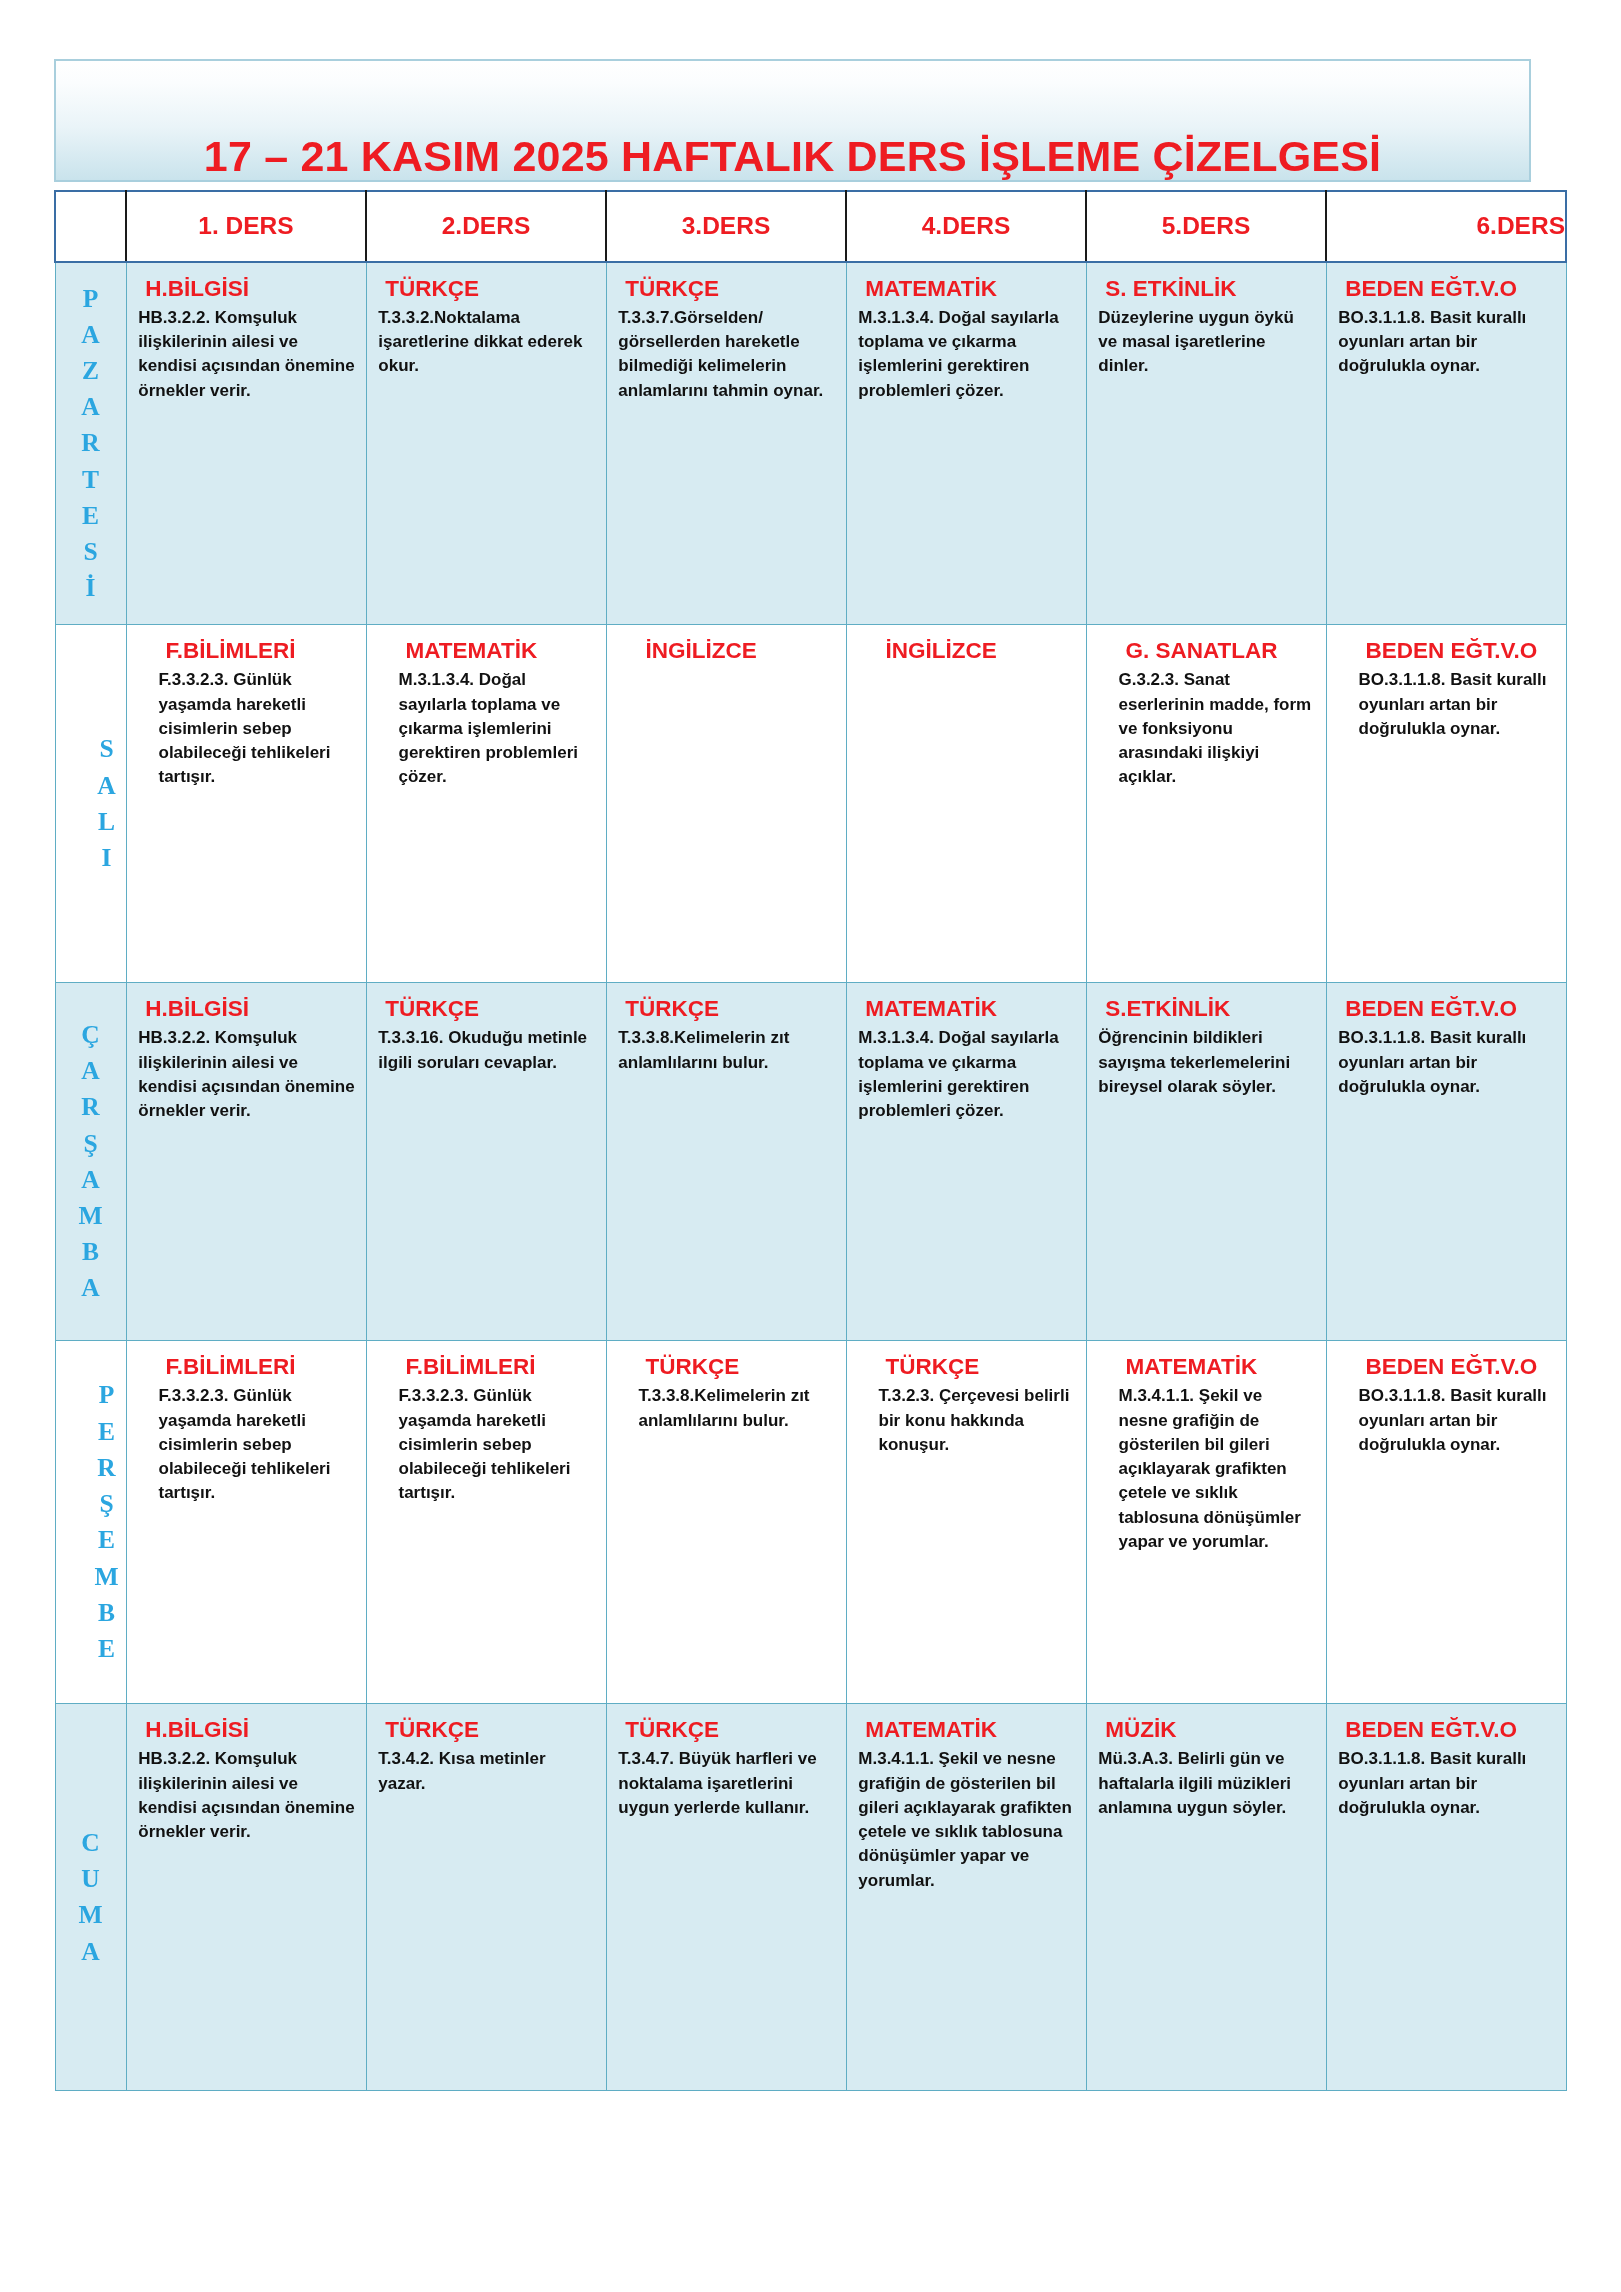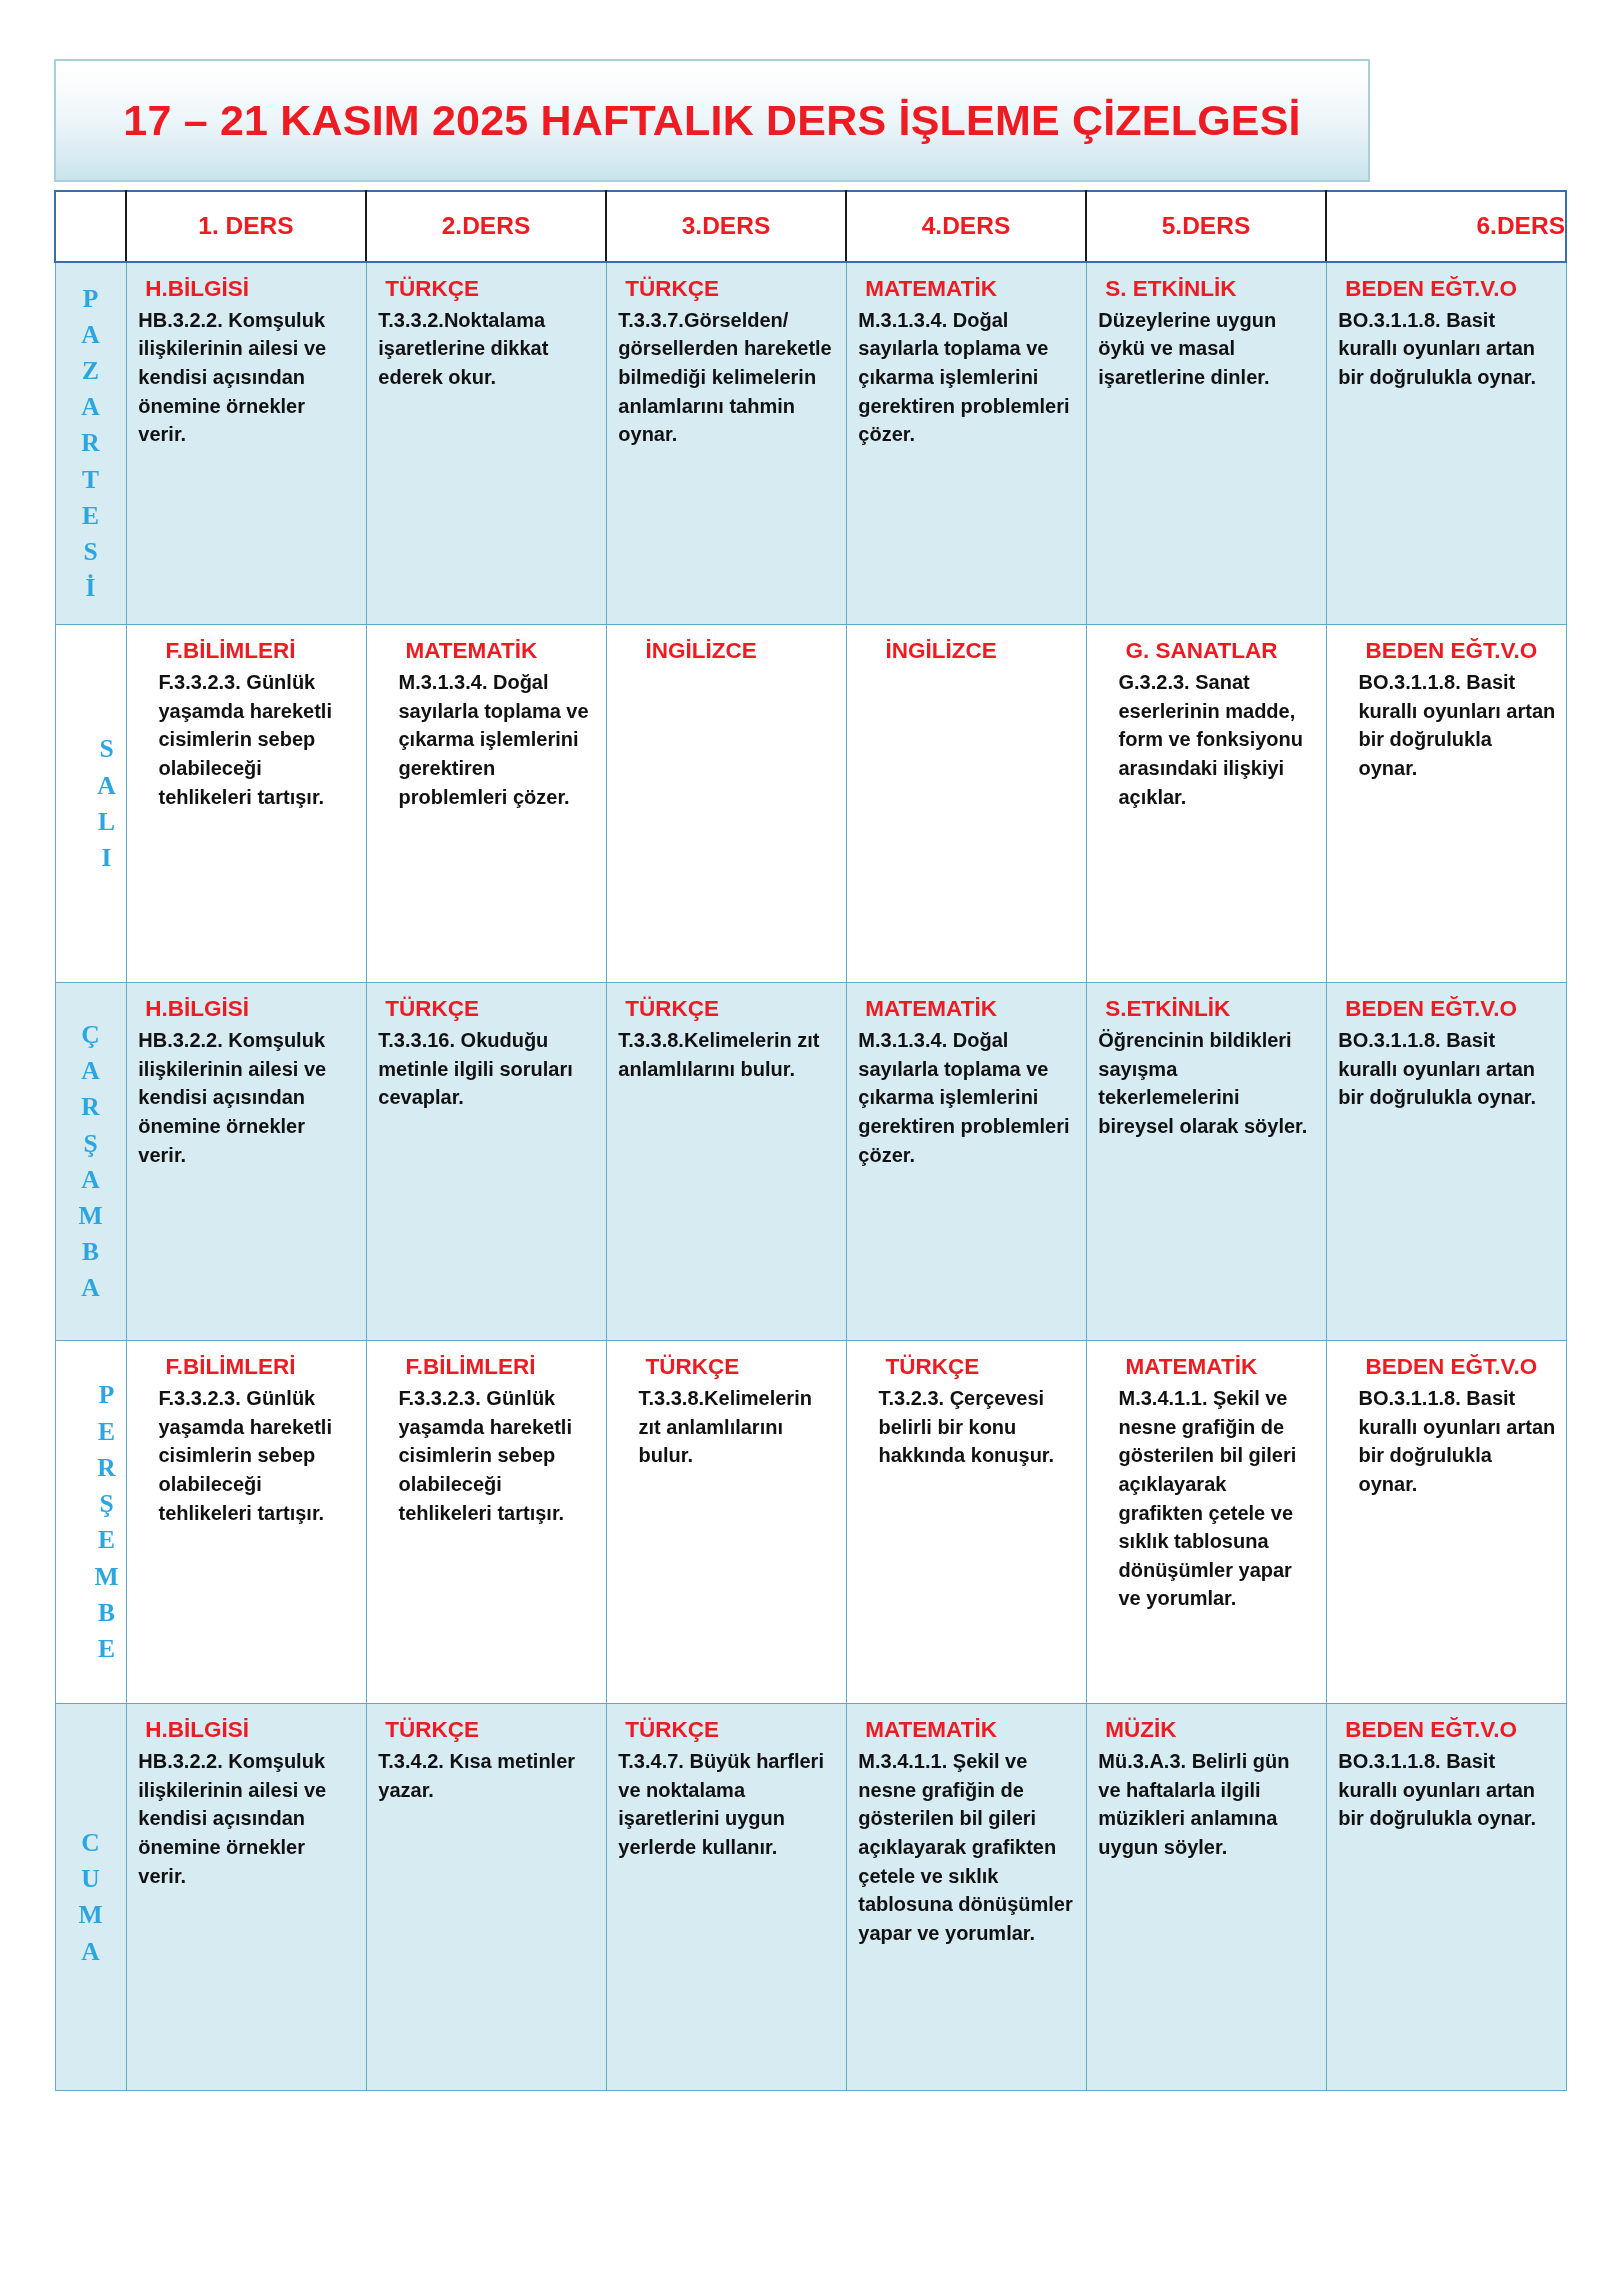--- a/index.html
+++ b/index.html
@@ -18,31 +18,31 @@
   .page {
     position: relative;
     width: 1621px;
     height: 2293px;
     box-sizing: border-box;
     padding: 59px 54px 0 54px;
   }
 
   
   .title-banner {
-    width: 1316px;
+    width: 1477px;
     height: 123px;
     box-sizing: border-box;
     background: linear-gradient(to bottom,
                 #ffffff 0%,
                 #fbfdfe 18%,
                 #eaf4f8 55%,
                 #c9e3ec 100%);
     border: 2px solid #a9cfdd;
     display: flex;
-    align-items: center;
+    align-items: flex-end;
     justify-content: center;
     margin-bottom: 7.8px;
   }
   .title-text {
     color: #ee1c22;
     font-size: 43px;
     font-weight: bold;
     letter-spacing: 0.2px;
     text-align: center;
     line-height: 1.1;
@@ -115,21 +115,21 @@
     font-weight: bold;
     font-size: 22.5px;
     display: block;
     margin-bottom: 1px;
     white-space: nowrap;
     margin-left: 7px;
   }
   .outcome {
     color: #111111;
     font-weight: bold;
-    font-size: 20px;
+    font-size: 17px;
     display: block;
   }
 
   tr.row-tint td { background: #d7ebf2; }
   tr.row-plain td { background: #ffffff; padding-left: 32px; }
 </style>
 </head>
 <body>
 
 <div class="page">

